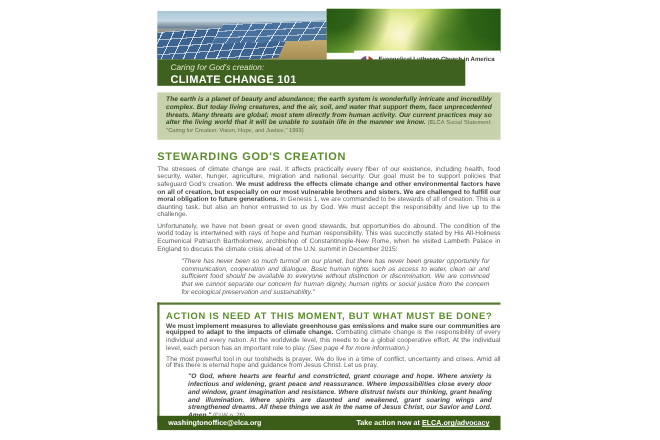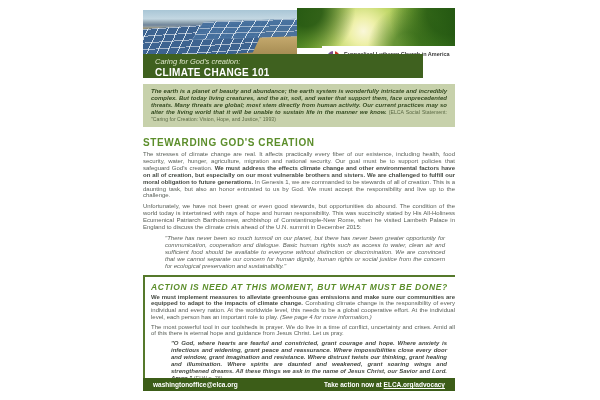--- a/index.html
+++ b/index.html
@@ -83,21 +83,21 @@
   .quote {
     font-size:6px; line-height:6.9px; font-style:italic; color:#5b615a;
     margin:0 0 5px; padding:0 10px 0 22px; text-align:justify;
   }
 
   
   .action-panel {
     border-top:2px solid #55792b; border-left:2px solid #55792b;
     padding:4px 0 2px 6px; margin-top:2px;
   }
-  .action-panel .section-heading { margin:1px 0 2px; font-size:8.5px;font-style:italic; }
+  .action-panel .section-heading { margin:1px 0 2px; font-size:8.5px; }
   .action-panel .body { line-height:6.8px; margin:0 0 3px; }
   .prayer {
     font-size:6px; line-height:6.9px; margin:2px 0 0;
     padding:0 8px 0 20px; text-align:justify;
   }
   .prayer b { font-style:italic; font-weight:bold; color:#454a43; }
   .prayer .cite { font-size:5.5px; color:#6a6f68; }
 
   
   .footer {

